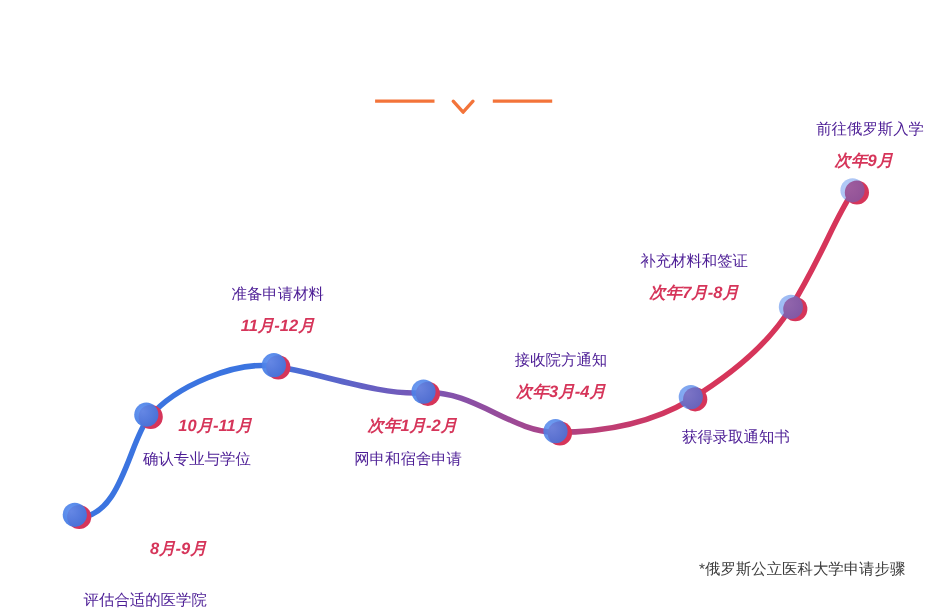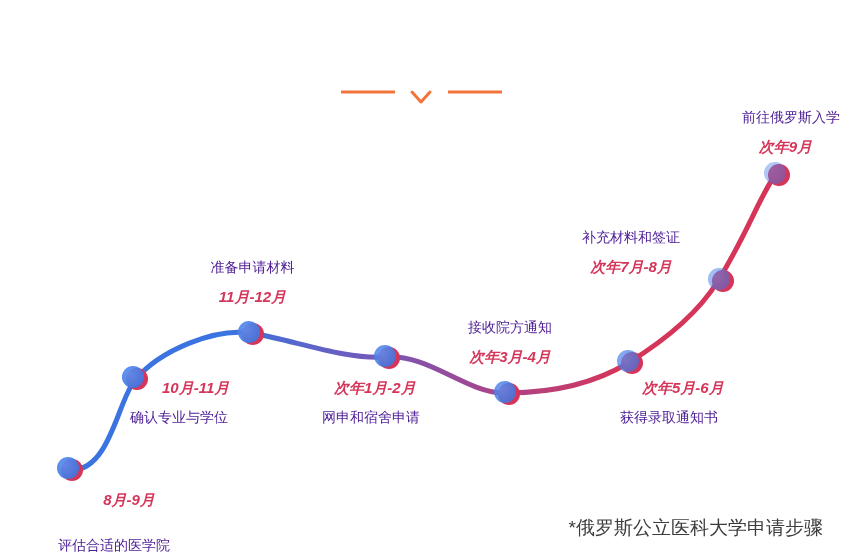--- a/index.html
+++ b/index.html
@@ -57,22 +57,22 @@
     color: #d6355a;
     font-style: italic;
   }
   .node-desc {
     font-size: 14px;
     color: #4c1d95;
   }
   .footnote {
     position: absolute;
     right: 20px;
-    bottom: 16px;
-    font-size: 19px;
+    bottom: 30px;
+    font-size: 14px;
     color: #3c3c3c;
   }
 </style>
 </head>
 <body>
 
 <div id="canvas">
 
 
   <div class="title-deco">
@@ -141,21 +141,21 @@
       <circle cx="723" cy="281" r="11" fill="#d6355a"></circle>
       <circle cx="719" cy="279" r="11" fill="url(#nodeGradBlue)" fill-opacity="0.55"></circle>
     </g>
 
     <g>
       <circle cx="779" cy="175" r="11" fill="#d6355a"></circle>
       <circle cx="775" cy="173" r="11" fill="url(#nodeGradBlue)" fill-opacity="0.45"></circle>
     </g>
   </svg>
 
-  <div class="node-label" style="left:0px; top:490px; width:150px; text-align:center; padding-left:54px;">
+  <div class="node-label" style="left:0px; top:490px; width:150px; text-align:right; padding-left:38px;">
     <div class="node-date">8月-9月</div>
     <div class="node-desc" style="margin-top:26px; margin-left:-30px;">评估合适的医学院</div>
   </div>
 
   <div class="node-label" style="left:130px; top:378px; width:190px; text-align:left;">
     <div class="node-date" style="padding-left:32px;">10月-11月</div>
     <div class="node-desc" style="margin-top:10px; padding-left:0px;">确认专业与学位</div>
   </div>
 
   <div class="node-label" style="left:160px; top:258px; width:185px;">
@@ -167,21 +167,20 @@
     <div class="node-date" style="padding-left:24px;">次年1月-2月</div>
     <div class="node-desc" style="margin-top:10px; padding-left:12px;">网申和宿舍申请</div>
   </div>
 
   <div class="node-label" style="left:420px; top:318px; width:180px;">
     <div class="node-desc">接收院方通知</div>
     <div class="node-date" style="margin-top:10px;">次年3月-4月</div>
   </div>
 
   <div class="node-label" style="left:620px; top:378px; width:190px; text-align:left;">
-    <div class="node-date" style="padding-left:22px;">次年5月-6月</div>
     <div class="node-desc" style="margin-top:10px; padding-left:0px;">获得录取通知书</div>
   </div>
 
   <div class="node-label" style="left:536px; top:228px; width:190px;">
     <div class="node-desc">补充材料和签证</div>
     <div class="node-date" style="margin-top:10px;">次年7月-8月</div>
   </div>
 
   <div class="node-label" style="left:690px; top:108px; width:150px; text-align:right; padding-right:4px;">
     <div class="node-desc">前往俄罗斯入学</div>

